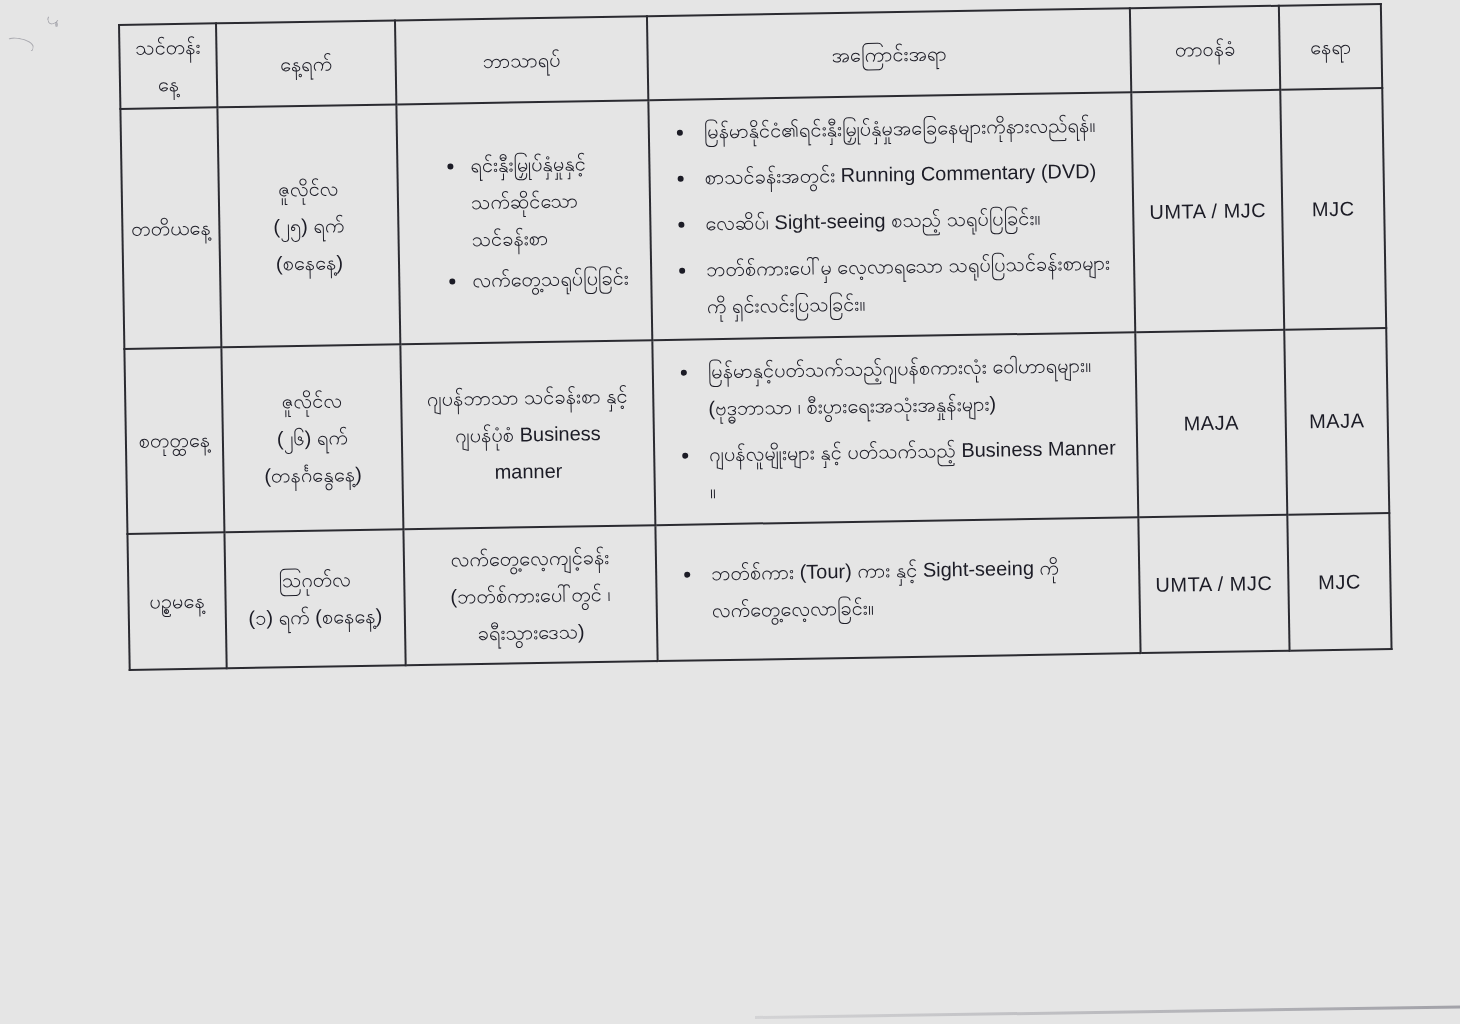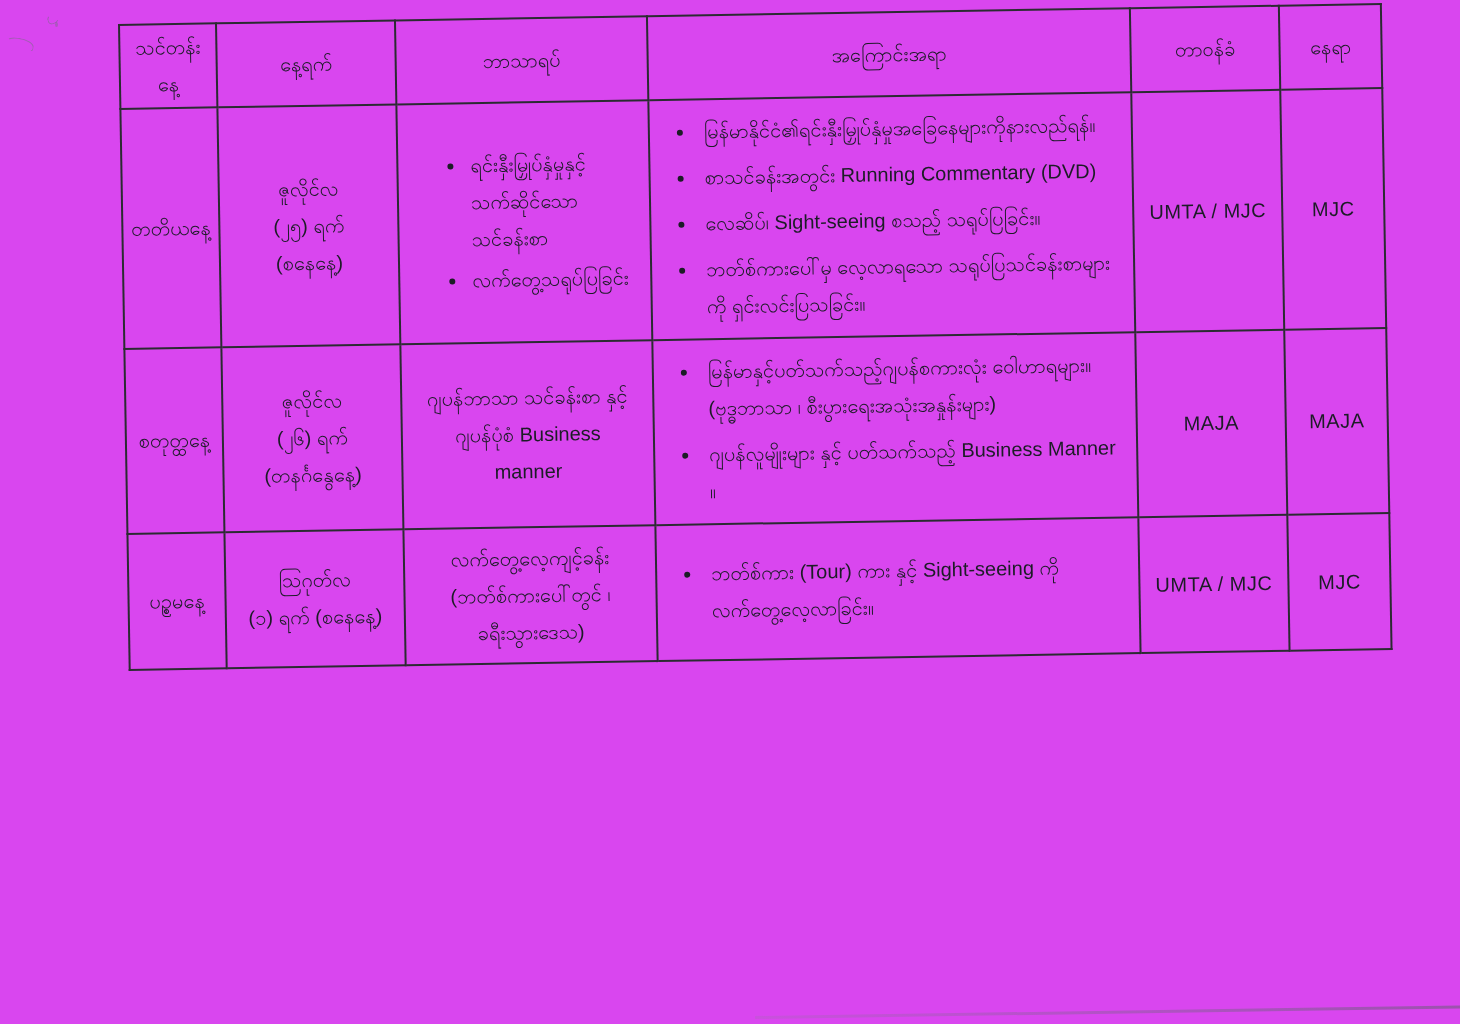--- a/index.html
+++ b/index.html
@@ -8,21 +8,21 @@
     width: 1460px;
     height: 1024px;
     overflow: hidden;
     background: #fcfcfa;
     font-family: "Liberation Sans", sans-serif;
   }
   .page {
     position: relative;
     width: 1460px;
     height: 1024px;
-    background: #d946ef;
+    background: #e5e5e5;
   }
   
   .table-wrap {
     position: absolute;
     left: 118px;
     top: 24px;
     width: 1262px;
     transform: rotate(-0.95deg);
     transform-origin: 0 0;
   }

